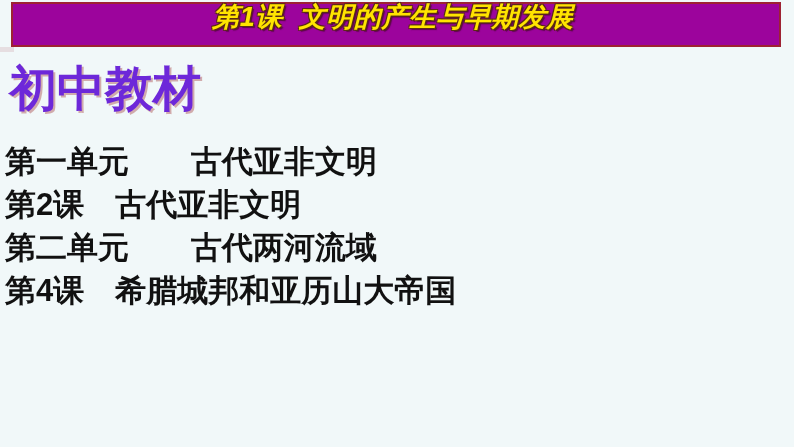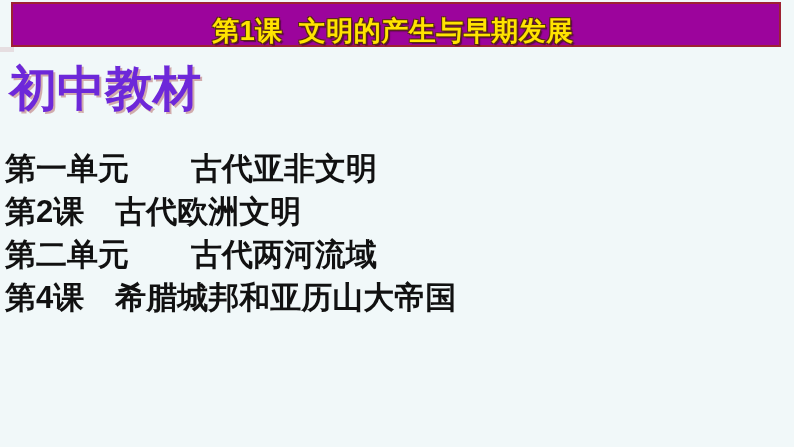--- a/index.html
+++ b/index.html
@@ -25,22 +25,23 @@
   #title-banner {
     position: absolute;
     left: 11px;
     top: 2px;
     width: 770px;
     height: 45px;
     background: #9c049c;
     border: 2px solid #9e2233;
     box-sizing: border-box;
     display: flex;
-    align-items: flex-end;
+    align-items: flex-start;
     justify-content: center;
+    font-style: italic;
   }
 
   #title-text {
     font-size: 27px;
     font-weight: bold;
     color: #ffe400;
     letter-spacing: 0.5px;
     white-space: pre;
     line-height: 1;
     padding-right: 6px;
@@ -74,21 +75,20 @@
     white-space: pre;
     text-shadow: 2px 2px 0 rgba(150, 30, 30, 0.35);
   }
 
   
   #contents {
     position: absolute;
     left: 5px;
     top: 140px;
     width: 784px;
-    margin-top: 7px;
   }
 
   .content-line {
     font-size: 31px;
     font-weight: bold;
     color: #111111;
     line-height: 43px;
     height: 43px;
     white-space: pre;
     letter-spacing: 0px;
@@ -102,18 +102,18 @@
   <div id="title-banner">
     <div id="title-text">第1课  文明的产生与早期发展</div>
   </div>
 
   <div id="banner-underedge"></div>
 
   <div id="section-heading">初中教材</div>
 
   <div id="contents">
     <div class="content-line">第一单元　　古代亚非文明</div>
-    <div class="content-line">第2课　古代欧洲文明</div>
+    <div class="content-line">第2课　古代亚非文明</div>
     <div class="content-line">第二单元　　古代两河流域</div>
     <div class="content-line">第4课　希腊城邦和亚历山大帝国</div>
   </div>
 
 </div>
 
 </body></html>

